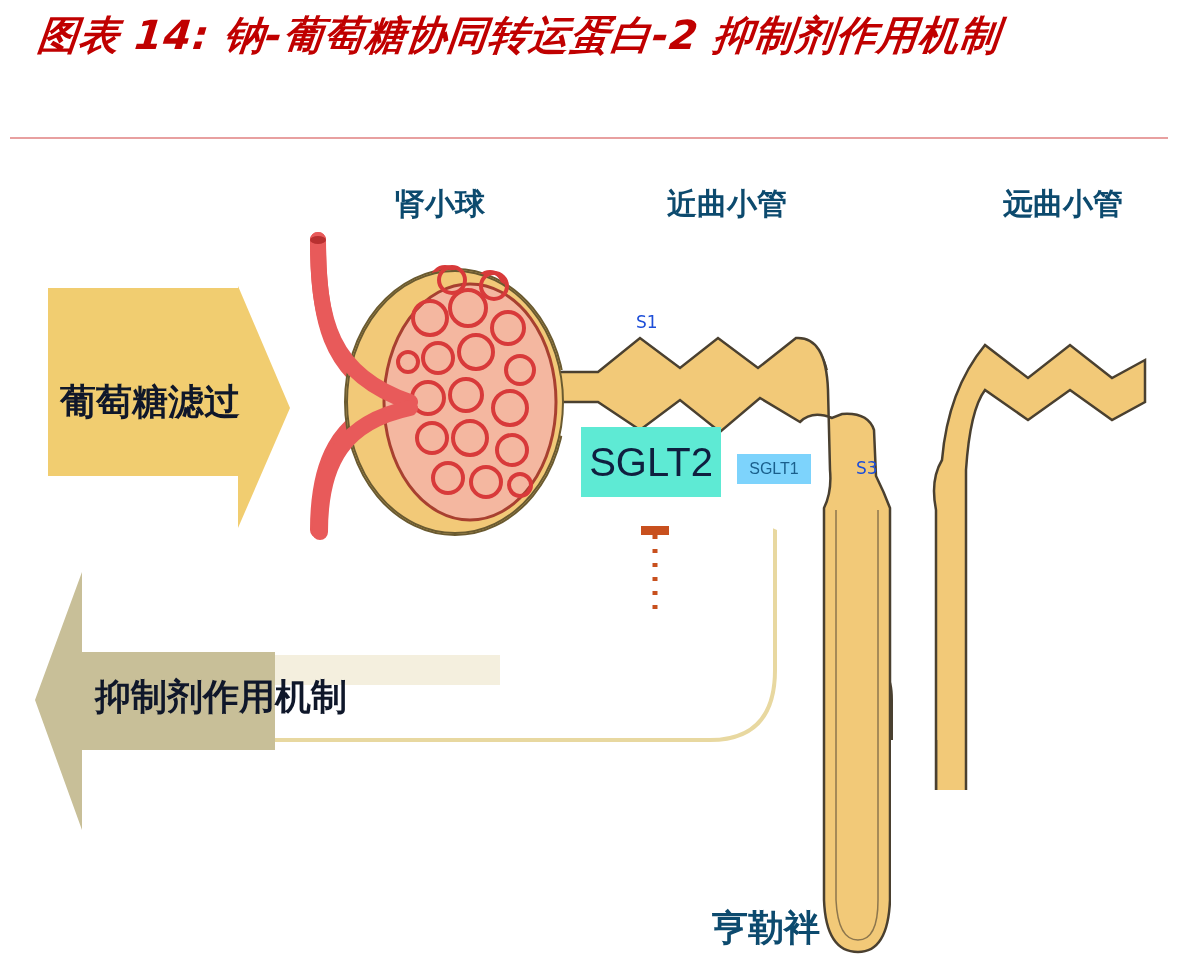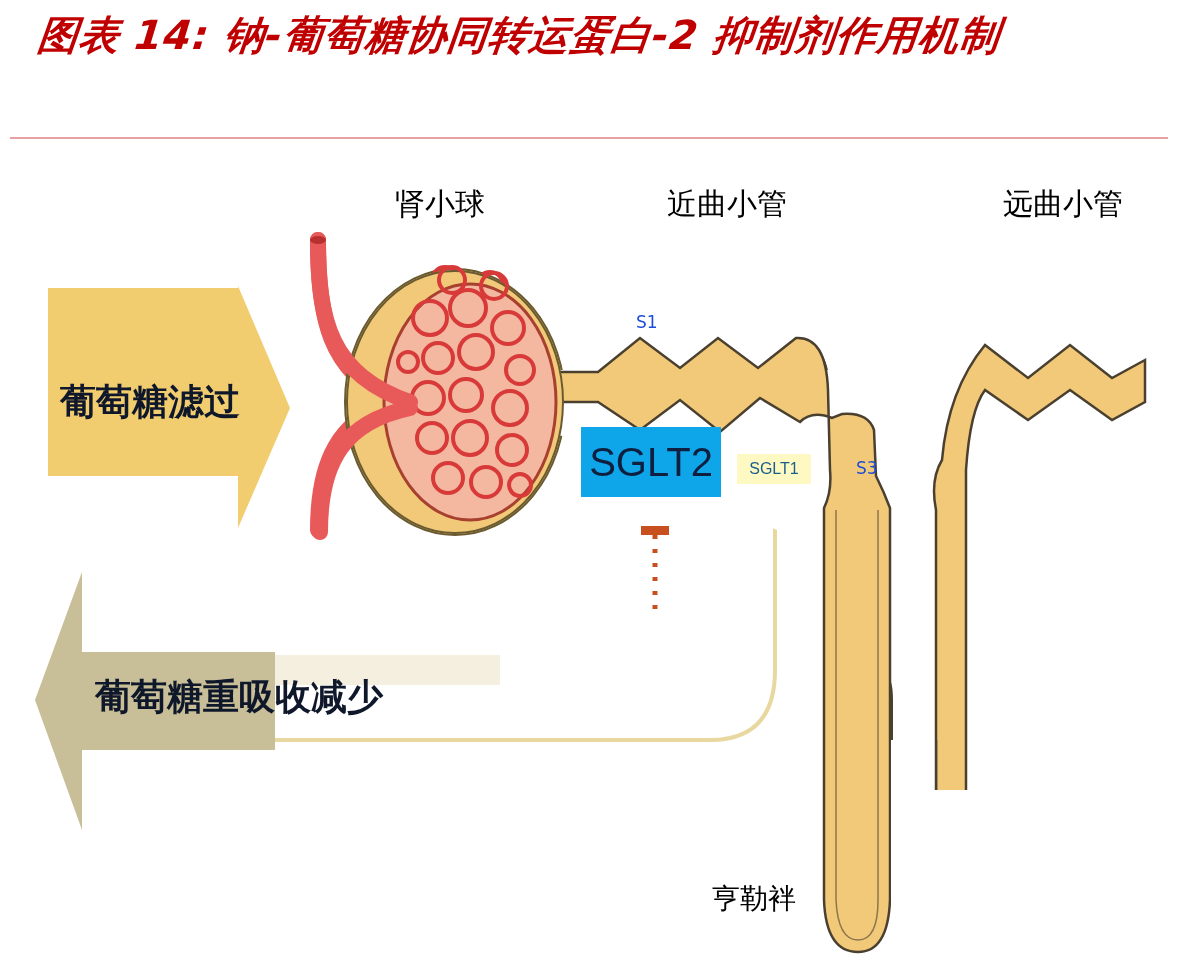--- a/index.html
+++ b/index.html
@@ -7,26 +7,26 @@
   .title {
     position: absolute; left: 38px; top: 8px; width: 1120px;
     font-family: "DejaVu Sans", sans-serif;
     font-size: 40px; font-weight: bold; font-style: italic;
     color: #c00000; letter-spacing: 1px; white-space: nowrap;
     transform: skewX(-6deg);
   }
   .rule { position: absolute; left: 10px; top: 137px; width: 1158px; height: 2px; background: #e8a0a0; }
   .diagram { position: absolute; left: 0; top: 140px; width: 1178px; height: 818px; }
   .lbl { position: absolute; font-family: "DejaVu Sans", sans-serif; color: #333333; white-space: nowrap; }
-  .section-label { font-size: 30px; font-weight: normal; color: #000000; }
+  .section-label { font-size: 30px; font-weight: bold; color: #0c4a6e; }
   .seg-label { font-size: 17px; color: #1d4ed8; }
   .arrow-text { font-size: 36px; font-weight: bold; color: #0f172a; }
-  .sglt2-box { position: absolute; left: 581px; top: 287px; width: 140px; height: 70px; background: #0ea5e9; display: flex; align-items: center; justify-content: center; }
+  .sglt2-box { position: absolute; left: 581px; top: 287px; width: 140px; height: 70px; background: #5eead4; display: flex; align-items: center; justify-content: center; }
   .sglt2-box span { font-family: "Liberation Sans", sans-serif; font-size: 40px; color: #0f1f3f; }
-  .sglt1-box { position: absolute; left: 737px; top: 314px; width: 74px; height: 30px; background: #fef9c3; display: flex; align-items: center; justify-content: center; }
+  .sglt1-box { position: absolute; left: 737px; top: 314px; width: 74px; height: 30px; background: #7dd3fc; display: flex; align-items: center; justify-content: center; }
   .sglt1-box span { font-family: "Liberation Sans", sans-serif; font-size: 16px; color: #1a5f8c; }
   .inhibitor { position: absolute; left: 498px; top: 480px; font-family: "Liberation Sans", sans-serif; font-size: 38px; color: #c95a38; white-space: nowrap; }
 </style>
 </head>
 <body>
 
 <div class="title">图表 14: 钠-葡萄糖协同转运蛋白-2 抑制剂作用机制</div>
 <div class="rule"></div>
 
 <div class="diagram">
@@ -136,25 +136,25 @@
       <line x1="655" y1="395" x2="655" y2="470" stroke="#c8501e" stroke-width="5" stroke-dasharray="4,10"></line>
     </g>
   </svg>
 
   <div class="lbl section-label" style="left:395px; top:44px;">肾小球</div>
   <div class="lbl section-label" style="left:1003px; top:44px;">远曲小管</div>
   <div class="lbl section-label" style="left:667px; top:44px;">近曲小管</div>
 
   <div class="lbl seg-label" style="left:636px; top:172px;">S1</div>
   <div class="lbl seg-label" style="left:856px; top:318px;">S3</div>
-  <div class="lbl section-label" style="left:712px; top:740px; font-size:28px;">亨勒袢</div>
+  <div class="lbl section-label" style="left:712px; top:764px; font-size:36px;">亨勒袢</div>
 
   <div class="sglt2-box">
     <span>SGLT2</span>
   </div>
   <div class="sglt1-box">
     <span>SGLT1</span>
   </div>
 
 
   <div class="lbl arrow-text" style="left:60px; top:238px;">葡萄糖滤过</div>
-  <div class="lbl arrow-text" style="left:95px; top:533px;">葡萄糖重吸收减少</div>
+  <div class="lbl arrow-text" style="left:95px; top:533px;">抑制剂作用机制</div>
 </div>
 
 </body></html>

